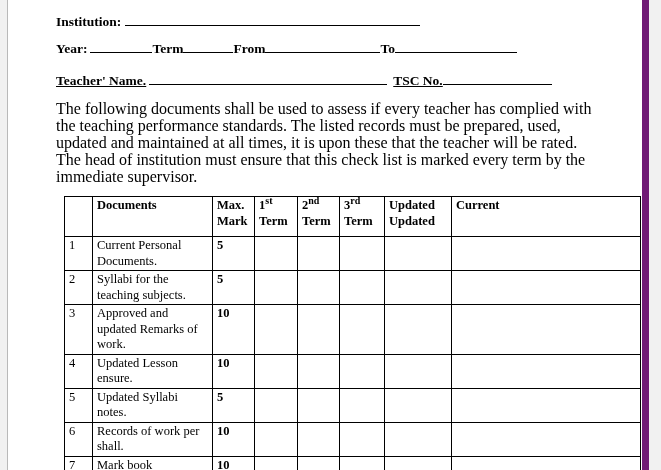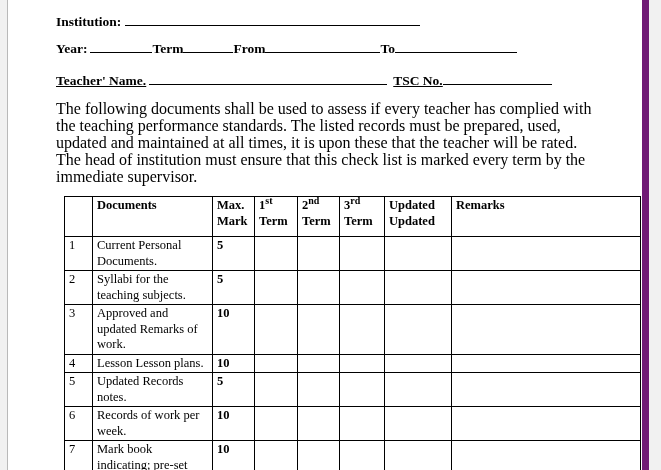--- a/index.html
+++ b/index.html
@@ -124,21 +124,21 @@
               <span class="hl">Term</span>
             </th>
         <th>
               <span class="hl"><span>3</span><sup>rd</sup></span>
               <span class="hl">Term</span>
             </th>
         <th>
               <span class="hl">Updated</span>
               <span class="hl">Updated</span>
             </th>
-        <th>Remarks</th>
+        <th>Current</th>
       </tr>
 
       <tr class="row-0">
         <td>1</td>
         <td class="doc-cell">Current Personal Documents.</td>
         <td class="max-cell">5</td>
         <td></td>
         <td></td>
         <td></td>
         <td></td>
@@ -159,41 +159,41 @@
         <td class="doc-cell">Approved and updated Remarks of work.</td>
         <td class="max-cell">10</td>
         <td></td>
         <td></td>
         <td></td>
         <td></td>
         <td></td>
       </tr>
       <tr class="row-3">
         <td>4</td>
-        <td class="doc-cell">Lesson Lesson plans.</td>
+        <td class="doc-cell">Updated Lesson ensure.</td>
         <td class="max-cell">10</td>
         <td></td>
         <td></td>
         <td></td>
         <td></td>
         <td></td>
       </tr>
       <tr class="row-4">
         <td>5</td>
-        <td class="doc-cell">Updated Records  notes.</td>
+        <td class="doc-cell">Updated Syllabi  notes.</td>
         <td class="max-cell">5</td>
         <td></td>
         <td></td>
         <td></td>
         <td></td>
         <td></td>
       </tr>
       <tr class="row-5">
         <td>6</td>
-        <td class="doc-cell">Records of work per week.</td>
+        <td class="doc-cell">Records of work per shall.</td>
         <td class="max-cell">10</td>
         <td></td>
         <td></td>
         <td></td>
         <td></td>
         <td></td>
       </tr>
       <tr class="row-6">
         <td>7</td>
         <td class="doc-cell">Mark book indicating; pre-set target subject score, Learners' progress /value added records (assessment analysis continuous assessment tests CAT)</td>

